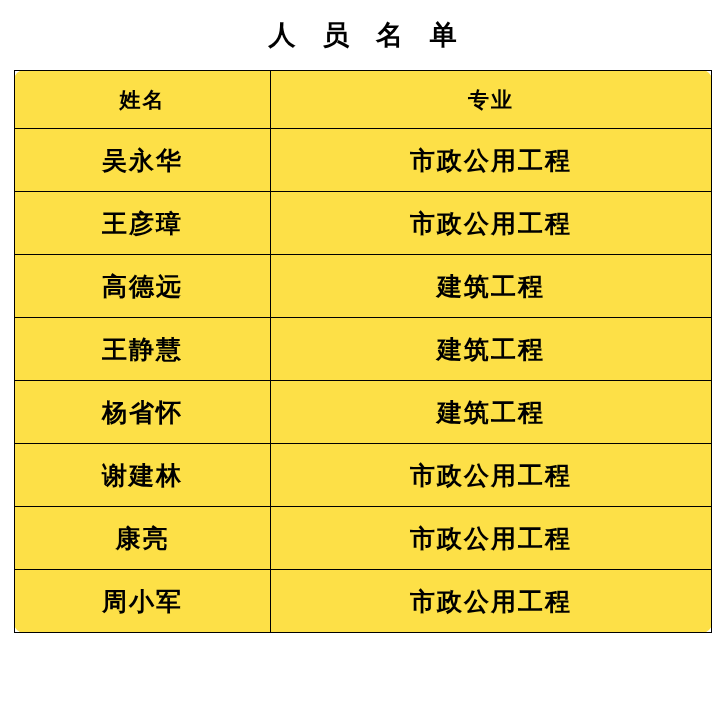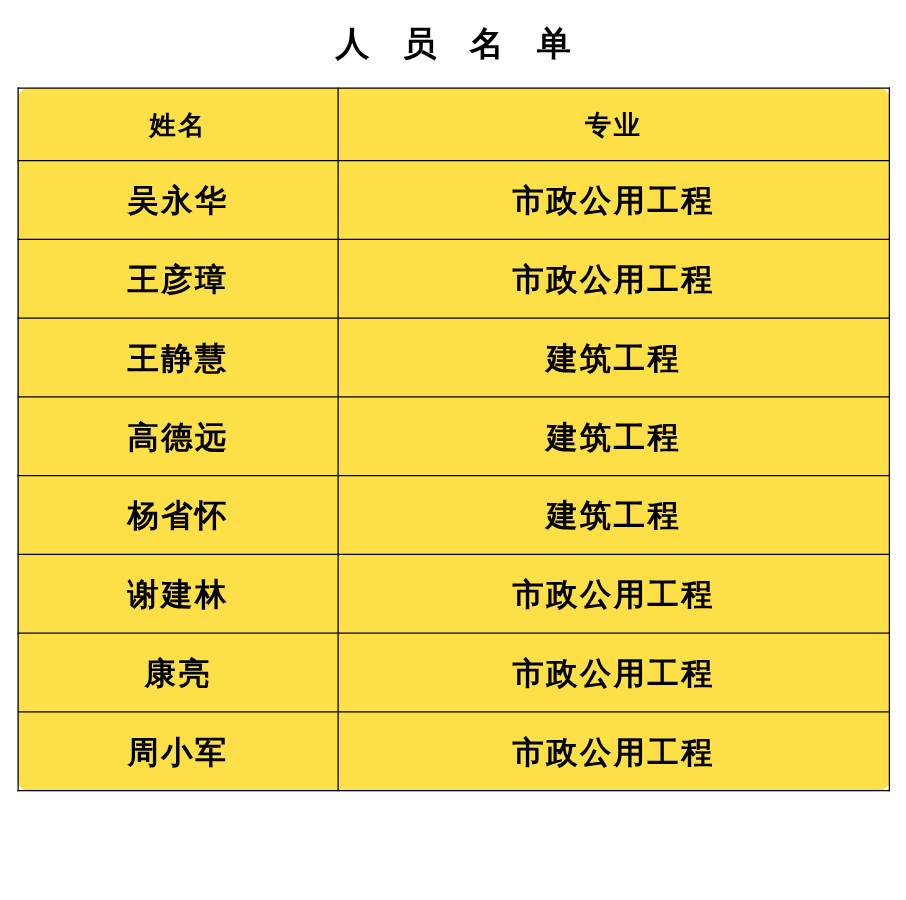--- a/index.html
+++ b/index.html
@@ -83,25 +83,25 @@
       <tbody>
         <tr>
           <td>吴永华</td>
           <td>市政公用工程</td>
         </tr>
         <tr>
           <td>王彦璋</td>
           <td>市政公用工程</td>
         </tr>
         <tr>
-          <td>王静慧</td>
+          <td>高德远</td>
           <td>建筑工程</td>
         </tr>
         <tr>
-          <td>高德远</td>
+          <td>王静慧</td>
           <td>建筑工程</td>
         </tr>
         <tr>
           <td>杨省怀</td>
           <td>建筑工程</td>
         </tr>
         <tr>
           <td>谢建林</td>
           <td>市政公用工程</td>
         </tr>

